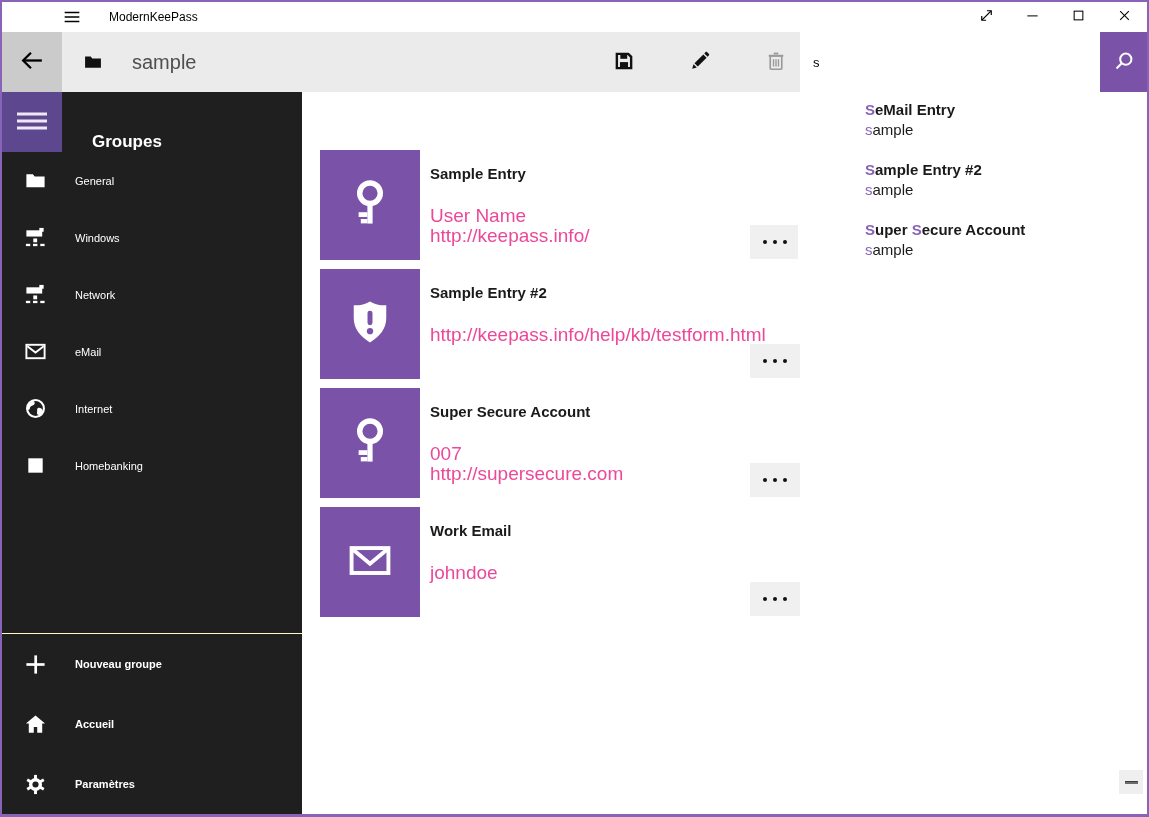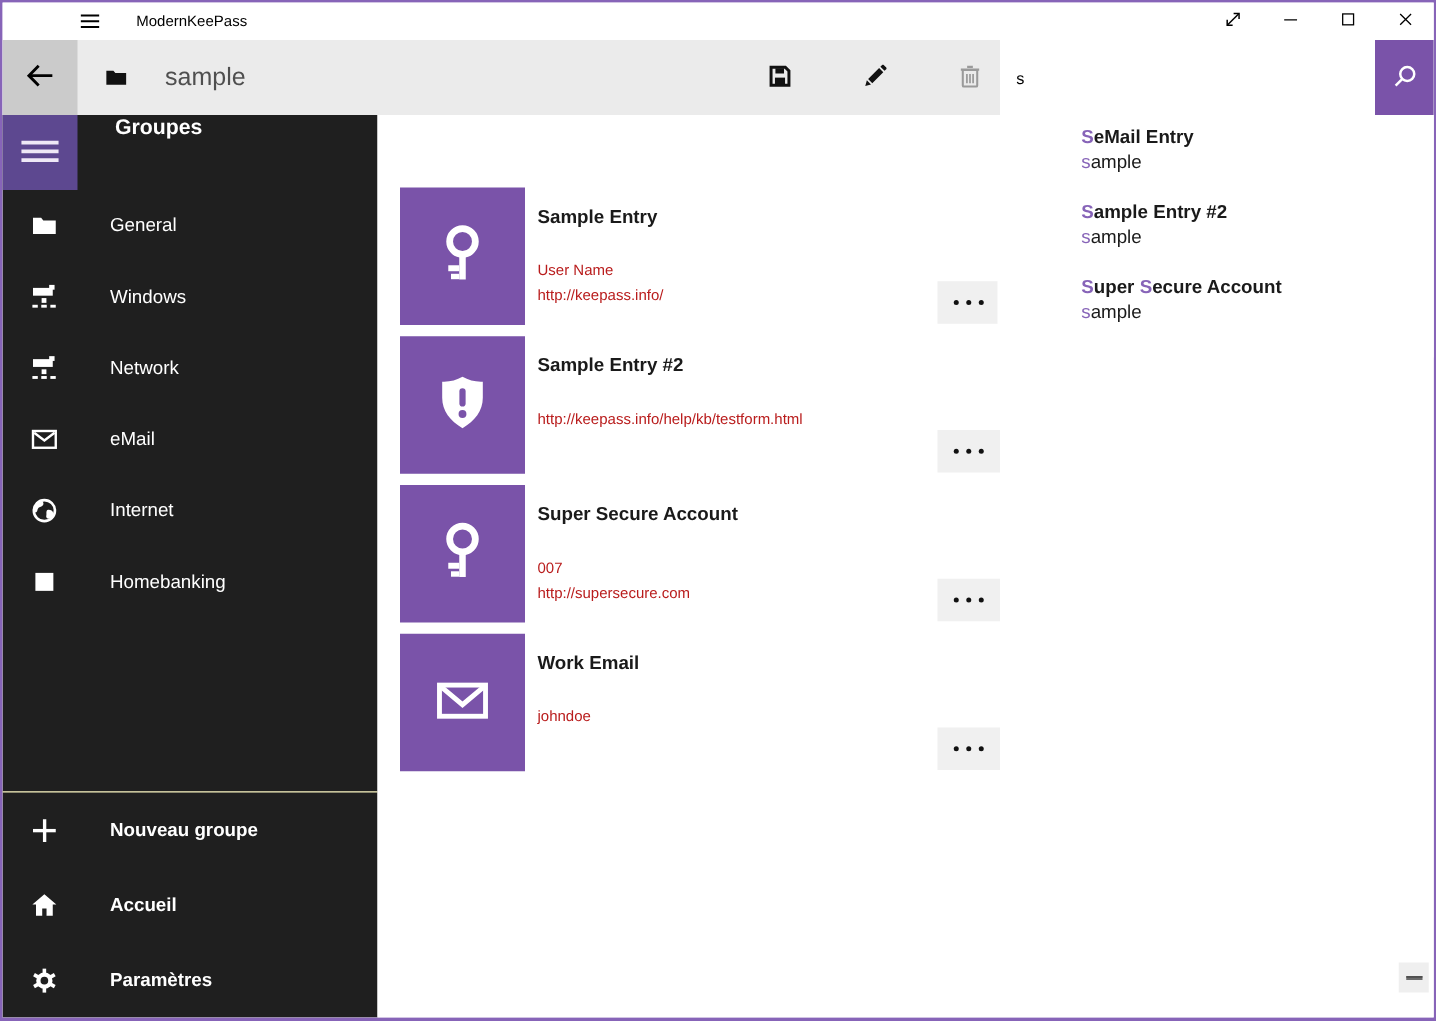--- a/index.html
+++ b/index.html
@@ -33,40 +33,40 @@
   .cmd-btn.disabled{ color:#9a9a9a; }
   .cmd-btn:last-of-type{ margin-right:14px; }
   .search-wrap{ width:300px; background:#fff; display:flex; }
   .search-input{ width:100%; height:100%; border:none; outline:none; background:#fff;
     font-family:inherit; font-size:13px; padding-left:13px; color:#000; }
   .search-btn{ width:47px; border:none; background:var(--accent,#7a53a9); display:flex; align-items:center; justify-content:center; }
   .search-btn svg{ width:24px; height:24px; }
   
   .body{ display:flex; height:722px; }
   .sidebar{ width:300px; background:var(--sidebar_bg,#1f1f1f); color:#fff; position:relative; flex:none; }
-  .pane-header-row{ height:60px; display:flex; align-items:flex-start; }
+  .pane-header-row{ height:60px; display:flex; align-items:flex-end; }
   .pane-hamburger{ width:60px; height:60px; border:none; background:var(--accent_dark,#5d4890); display:flex; align-items:center; justify-content:center; }
   .pane-hamburger svg{ width:30px; height:24px; }
   .pane-title{ margin-left:30px; font-size:17px; font-weight:bold; color:#fff; }
   .side-item{ height:57px; display:flex; align-items:center; padding-left:22px; cursor:default; }
   .side-icon{ width:23px; height:23px; color:#fff; flex:none; }
   .side-icon svg{ width:100%; height:100%; }
-  .side-label{ margin-left:41px; font-size:15px; color:#fff; }
+  .side-label{ margin-left:28px; font-size:11px; color:#fff; }
   .side-footer{ position:absolute; left:0; right:0; bottom:0; border-top:1px solid #fef9c3; }
   .side-footer .side-item{ height:60px; }
   .side-footer .side-label{ font-weight:bold; }
   
   .content{ flex:1; background:#fff; padding:58px 0 0 18px; position:relative; }
   .entry-row{ position:relative; height:110px; margin-bottom:9px; display:flex; width:500px; }
   .entry-tile{ width:100px; height:110px; background:var(--accent,#7a53a9); display:flex; align-items:center; justify-content:center; flex:none; }
   .entry-tile svg{ width:52px; height:52px; }
   .entry-info{ margin-left:10px; padding-top:14px; }
   .entry-title{ font-size:15px; font-weight:bold; line-height:20px; color:#1a1a1a; }
   .entry-lines{ margin-top:22px; }
-  .entry-line{ font-size:12px; line-height:20px; color:#b91c1c; }
+  .entry-line{ font-size:19px; line-height:20px; color:#ec4899; }
   .more-btn{ position:absolute; left:430px; top:75px; width:50px; height:34px; border:none;
     background:#f0f0f0; display:flex; align-items:center; justify-content:center; gap:6px; }
   .more-dot{ width:4px; height:4px; border-radius:50%; background:#111; }
   
   .suggestions{ position:absolute; top:90px; left:796px; width:349px; background:#fff; padding:8px 0 6px 0; z-index:5; }
   .sug-item{ padding:0 10px 20px 67px; cursor:default; }
   .sug-title{ font-size:15px; font-weight:bold; line-height:20px; color:#1a1a1a; }
   .sug-sub{ font-size:15px; line-height:20px; color:#1a1a1a; }
   .hl{ color:var(--highlight,#8764b8); }
   

